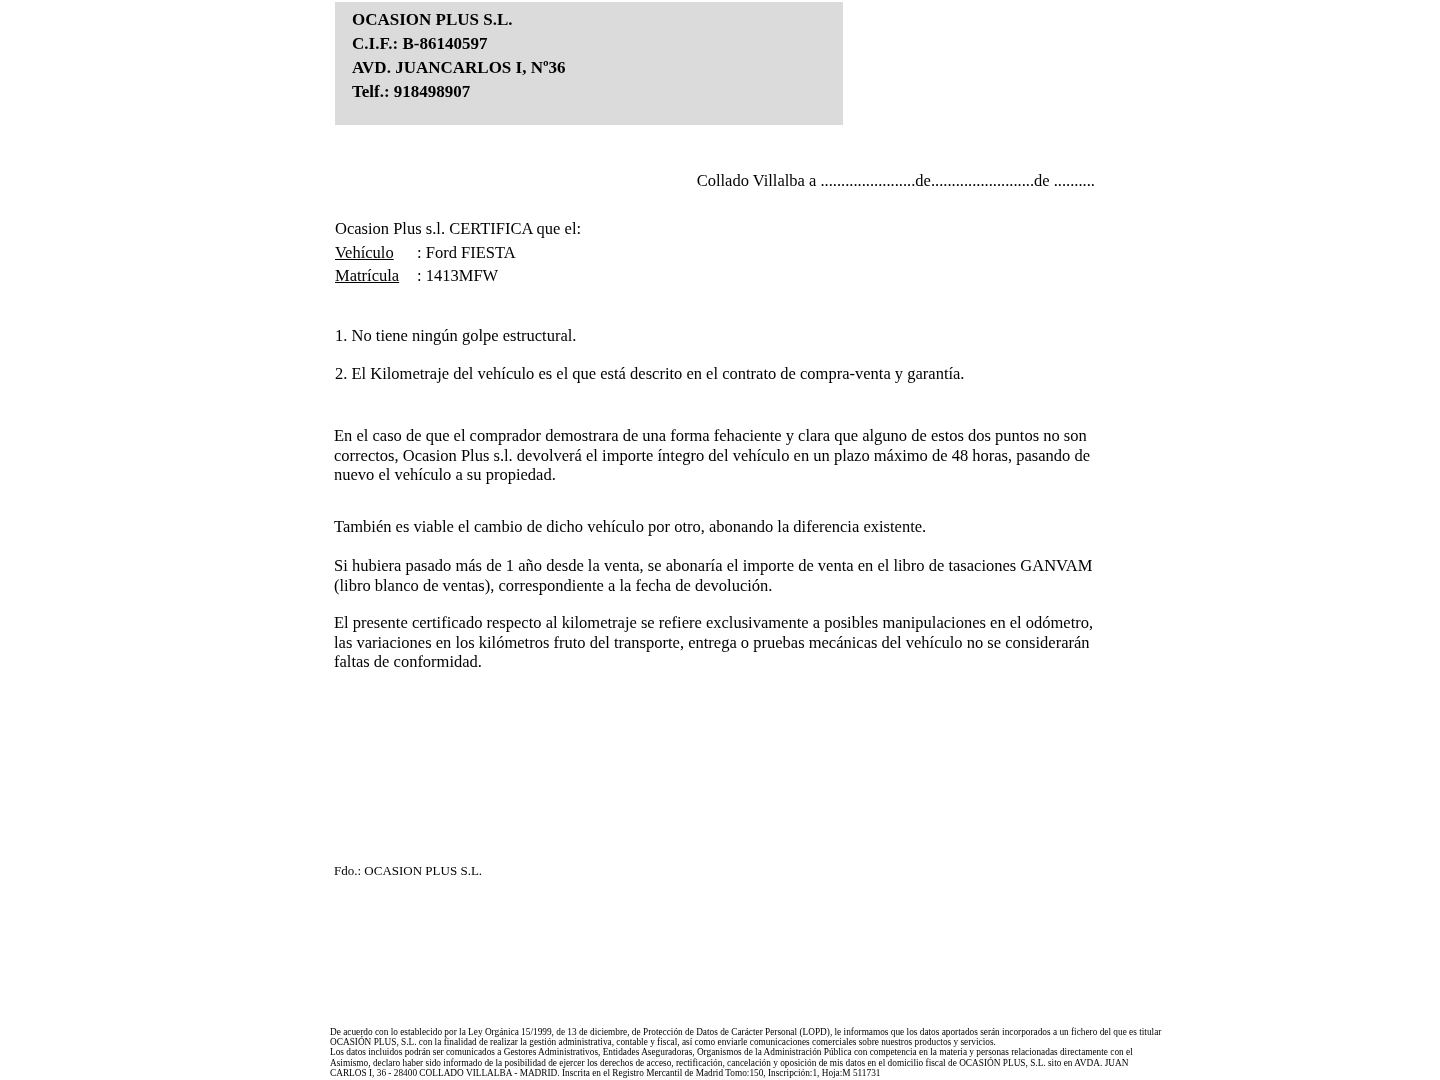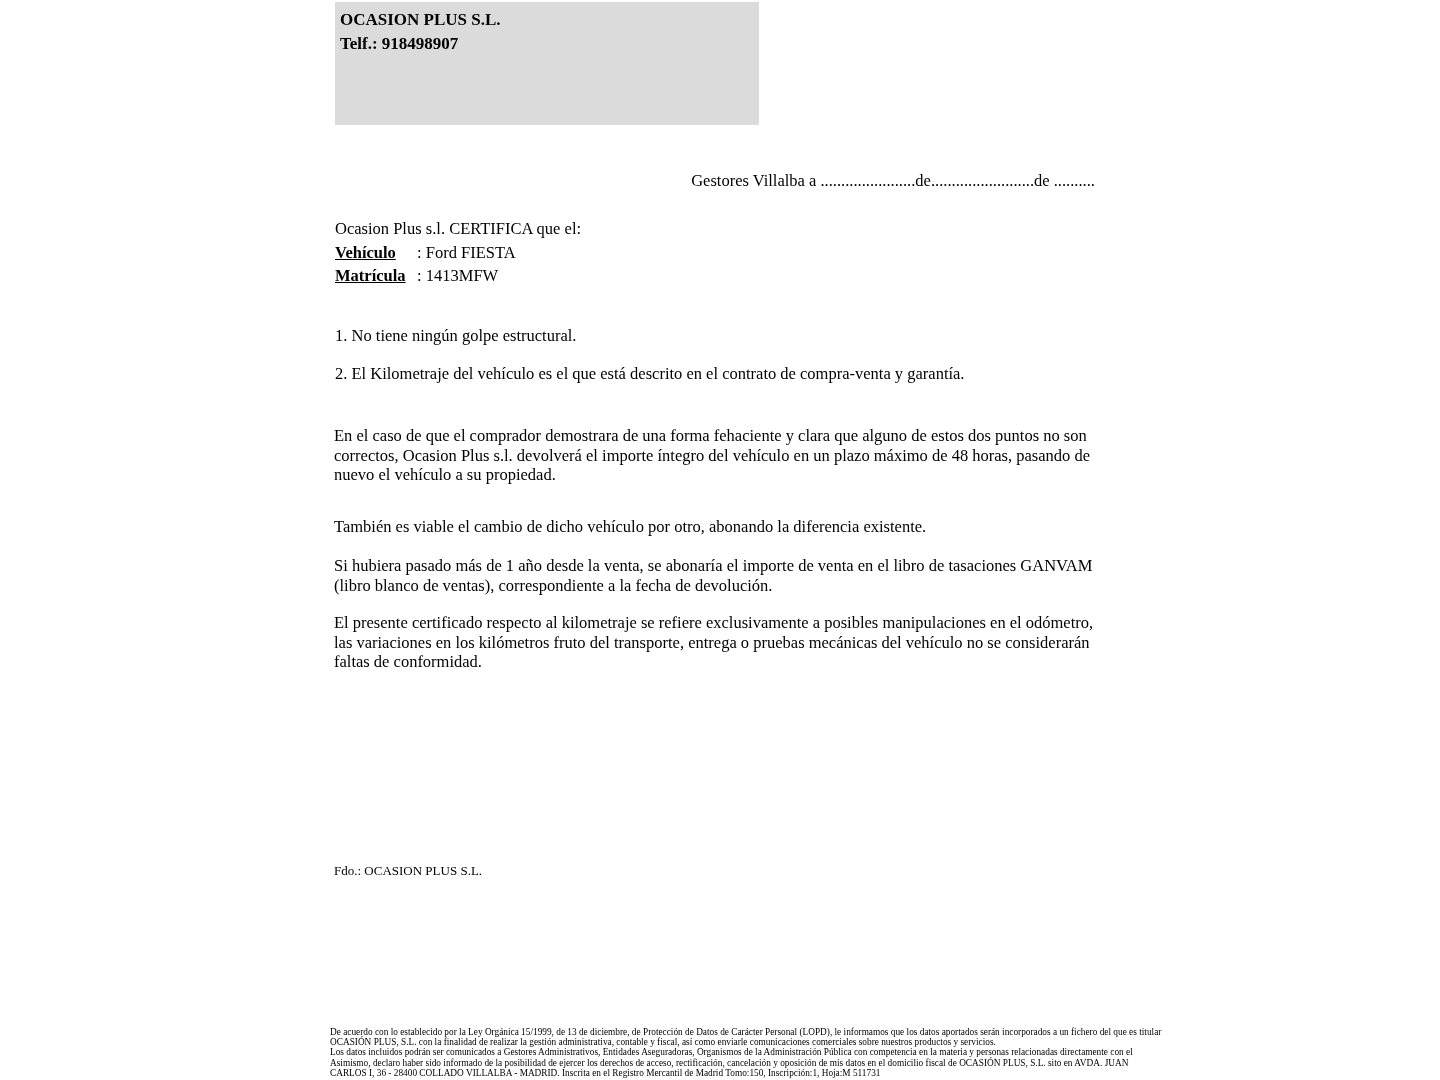--- a/index.html
+++ b/index.html
@@ -14,24 +14,24 @@
   .page {
     position: relative;
     width: 1440px;
     height: 1080px;
     background: #ffffff;
   }
   .header-box {
     position: absolute;
     left: 335px;
     top: 2px;
-    width: 424px;
+    width: 508px;
     height: 123px;
     background: #dbdbdb;
-    padding: 6px 0 0 5px;
+    padding: 6px 0 0 17px;
     font-weight: bold;
     font-size: 17px;
     line-height: 24px;
     white-space: nowrap;
   }
   .date-line {
     position: absolute;
     left: 0;
     top: 171px;
     width: 1095px;
@@ -43,21 +43,20 @@
     position: absolute;
     left: 335px;
     top: 217px;
     font-size: 16.5px;
     line-height: 23.5px;
   }
   .field-row .field-label {
     display: inline-block;
     width: 82px;
     text-decoration: underline;
-    font-weight: bold;
   }
   .clause-1 { position: absolute; left: 335px; top: 326px; font-size: 16.5px; white-space: nowrap; }
   .clause-2 { position: absolute; left: 335px; top: 364px; font-size: 16.5px; white-space: nowrap; }
   .body-para {
     position: absolute;
     left: 334px;
     width: 766px;
     font-size: 16.5px;
     line-height: 19.5px;
   }
@@ -85,24 +84,26 @@
     white-space: nowrap;
   }
 </style>
 </head>
 <body>
 
 <div class="page">
 
   <div class="header-box">
     <div>OCASION PLUS S.L.</div>
+    <div>C.I.F.: B-86140597</div>
+    <div>AVD. JUANCARLOS I, Nº36</div>
     <div>Telf.: 918498907</div>
   </div>
 
-  <div class="date-line">Gestores Villalba a .......................de.........................de ..........</div>
+  <div class="date-line">Collado Villalba a .......................de.........................de ..........</div>
 
   <div class="certify-block">
     <div>Ocasion Plus s.l. CERTIFICA que el:</div>
     <div class="field-row">
       <span class="field-label">Vehículo</span><span>: Ford FIESTA</span>
     </div>
     <div class="field-row">
       <span class="field-label">Matrícula</span><span>: 1413MFW</span>
     </div>
   </div>

